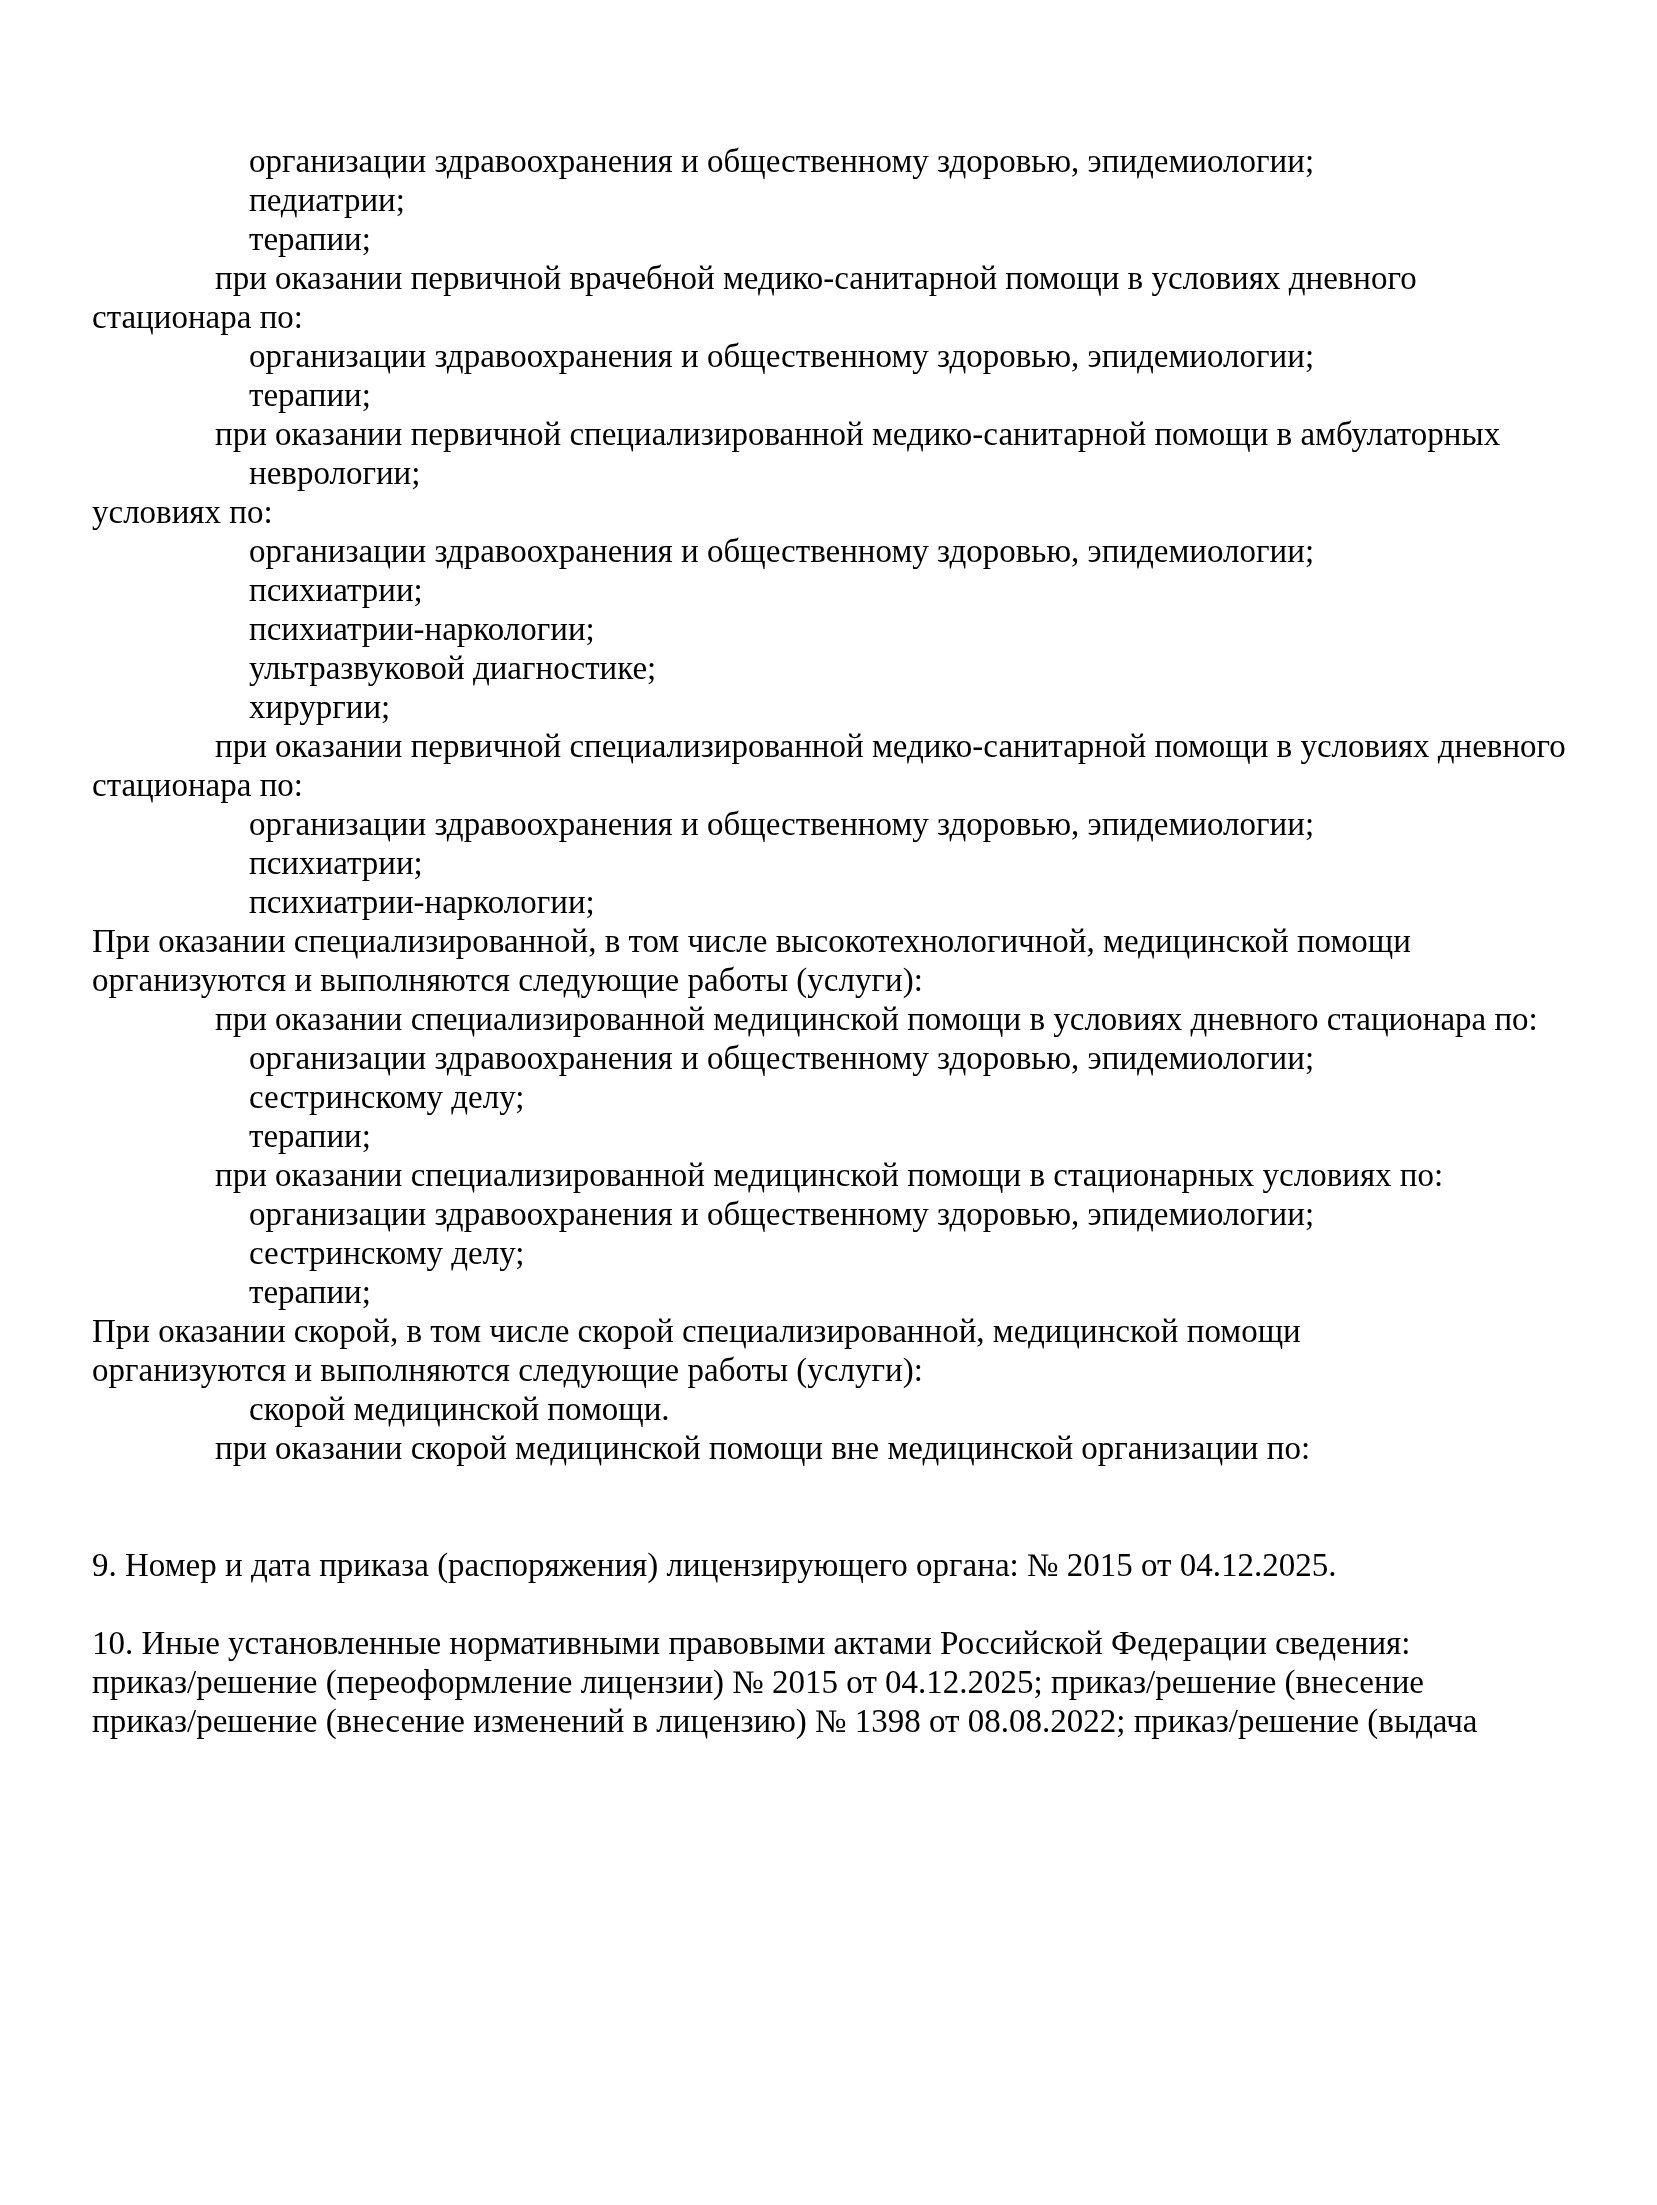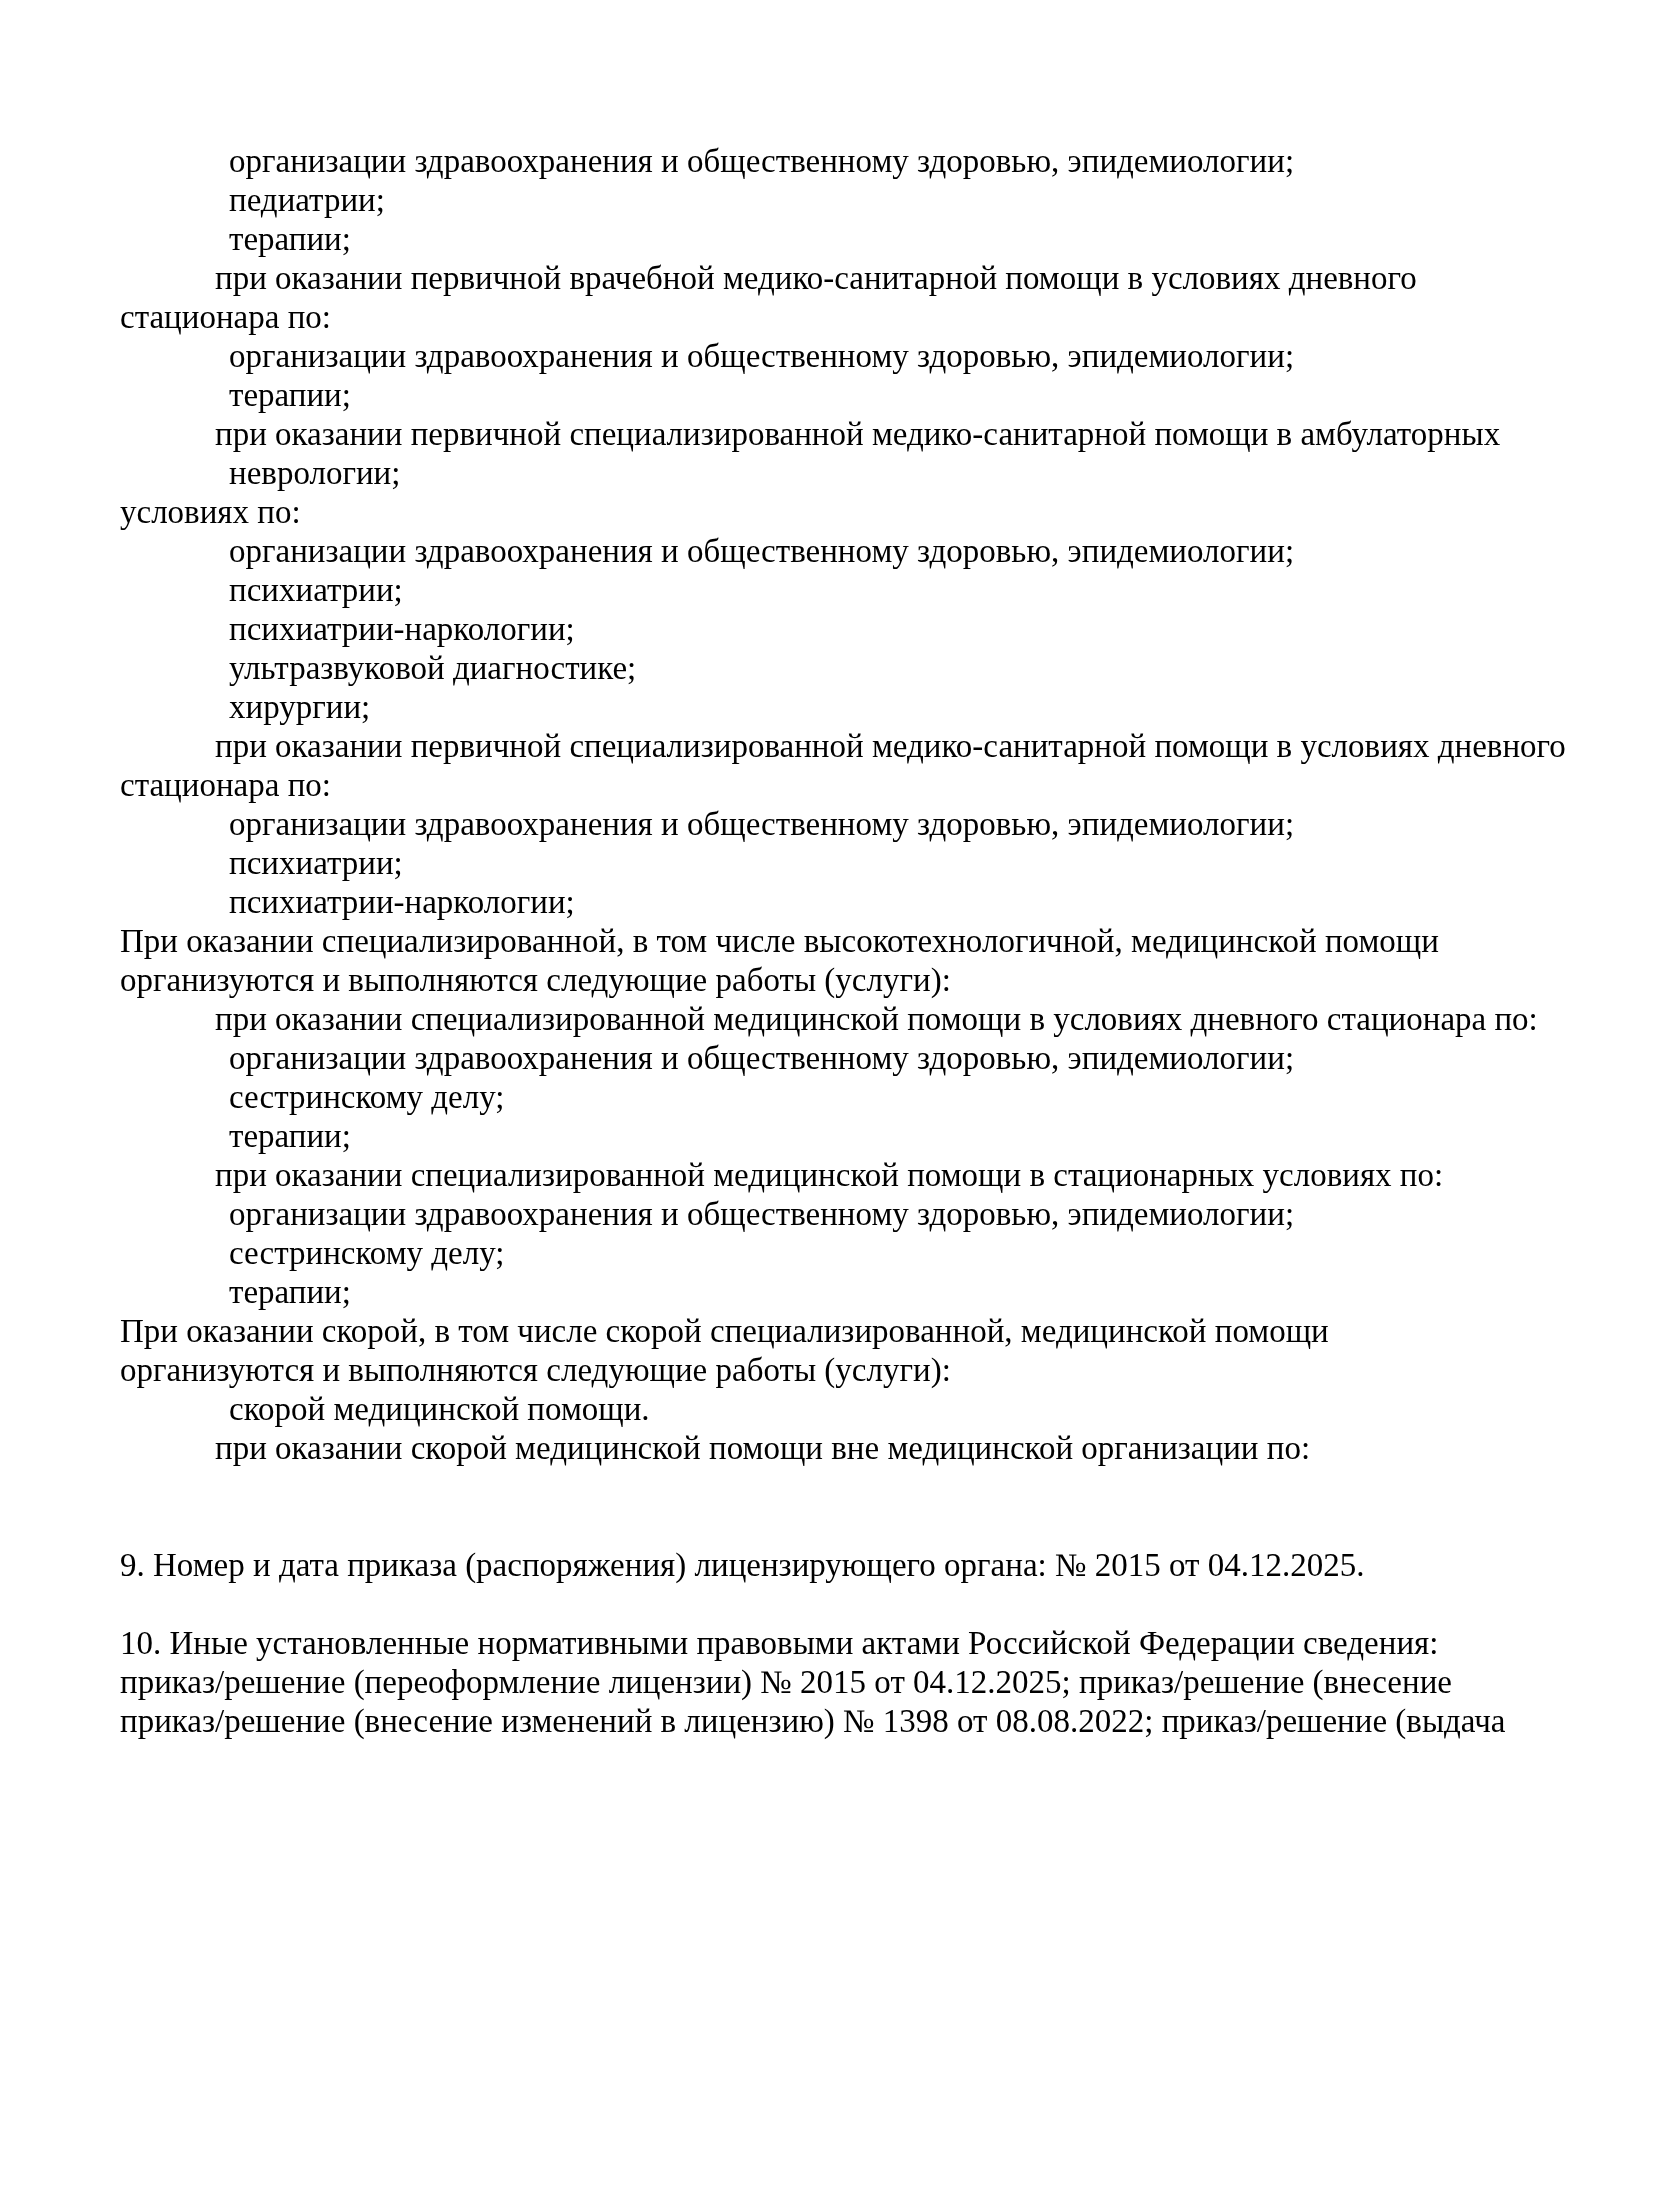--- a/index.html
+++ b/index.html
@@ -22,23 +22,23 @@
     top: 142px;
     left: 0;
     width: 1657px;
   }
   .line {
     height: 39px;
     line-height: 39px;
     white-space: nowrap;
     font-kerning: normal;
   }
-  .indent-0 { padding-left: 120px; }
+  .indent-0 { padding-left: 92px; }
   .indent-1 { padding-left: 215px; }
-  .indent-2 { padding-left: 229px; }
+  .indent-2 { padding-left: 229px; margin-left: 20px; }
 </style>
 </head>
 <body>
 
 <div class="page">
   <div class="text-block" id="text-block">
       <div class="line indent-2">организации здравоохранения и общественному здоровью, эпидемиологии;</div>
       <div class="line indent-2">педиатрии;</div>
       <div class="line indent-2">терапии;</div>
       <div class="line indent-1">при оказании первичной врачебной медико-санитарной помощи в условиях дневного</div>

